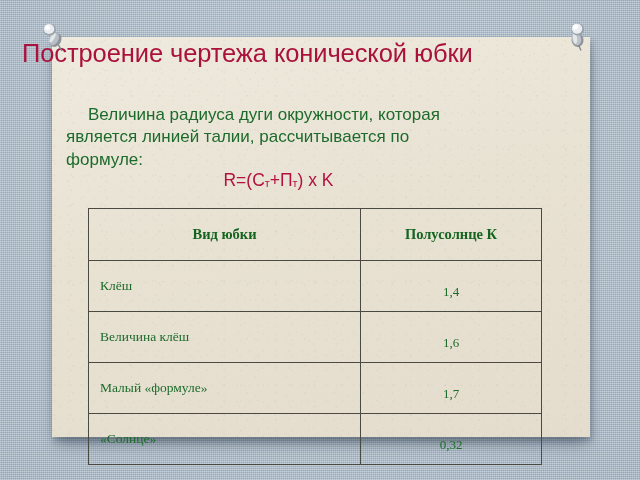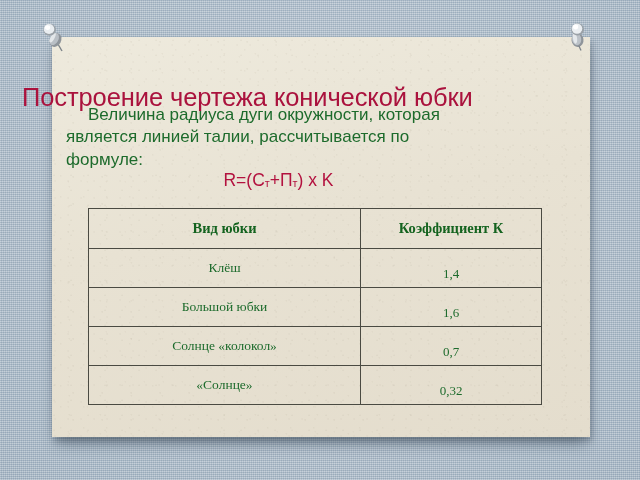--- a/index.html
+++ b/index.html
@@ -61,21 +61,20 @@
     position: absolute;
     left: 22px;
     top: 39px;
     width: 480px;
     font-size: 25.5px;
     line-height: 1.12;
     font-weight: 400;
     color: #aa123d;
     letter-spacing: -0.1px;
     z-index: 4;
-    margin-top: 44px;
   }
 
   
   #body-text {
     position: absolute;
     left: 66px;
     top: 104px;
     width: 400px;
     font-size: 17px;
     line-height: 1.31;
@@ -108,41 +107,41 @@
     top: 208px;
     width: 453px;
     border-collapse: collapse;
     font-family: "Liberation Serif", serif;
     table-layout: fixed;
     z-index: 5;
     background: transparent;
   }
   #coef-table td, #coef-table th {
     border: 1px solid #4a4a42;
-    padding: 5px;
+    padding: 11px;
     height: 28px;
     background: transparent;
   }
   #coef-table col.c1 { width: 272px; }
   #coef-table col.c2 { width: 181px; }
 
   #coef-table th {
     font-size: 14.5px;
     font-weight: bold;
     color: #14631f;
     text-align: center;
     height: 29px;
     vertical-align: middle;
   }
   .cell-name {
     font-size: 13.5px;
     color: #1d6b2c;
     padding-left: 7px;
     vertical-align: middle;
-    text-align: center;
+    text-align: left;
   }
   .cell-val {
     font-size: 13px;
     color: #1d6b2c;
     text-align: center;
     vertical-align: bottom;
     padding-bottom: 2px;
   }
   .hl .cell-name, .hl .cell-val { color: #e03a2f; }
 
@@ -186,35 +185,35 @@
   <div id="body-text">Величина радиуса дуги окружности, которая является линией талии, рассчитывается по формуле:</div>
 
   <table id="coef-table">
     <colgroup>
         <col class="c1">
         <col class="c2">
       </colgroup>
     <thead>
       <tr>
         <th>Вид юбки</th>
-        <th>Коэффициент К</th>
+        <th>Полусолнце К</th>
       </tr>
     </thead>
     <tbody id="table-body">
         <tr>
           <td class="cell-name">Клёш</td>
           <td class="cell-val">1,4</td>
         </tr>
         <tr>
-          <td class="cell-name">Большой юбки</td>
+          <td class="cell-name">Величина клёш</td>
           <td class="cell-val">1,6</td>
         </tr>
         <tr>
-          <td class="cell-name">Солнце «колокол»</td>
-          <td class="cell-val">0,7</td>
+          <td class="cell-name">Малый «формуле»</td>
+          <td class="cell-val">1,7</td>
         </tr>
         <tr>
           <td class="cell-name">«Солнце»</td>
           <td class="cell-val">0,32</td>
         </tr>
       </tbody>
   </table>
 
 </div>
 

